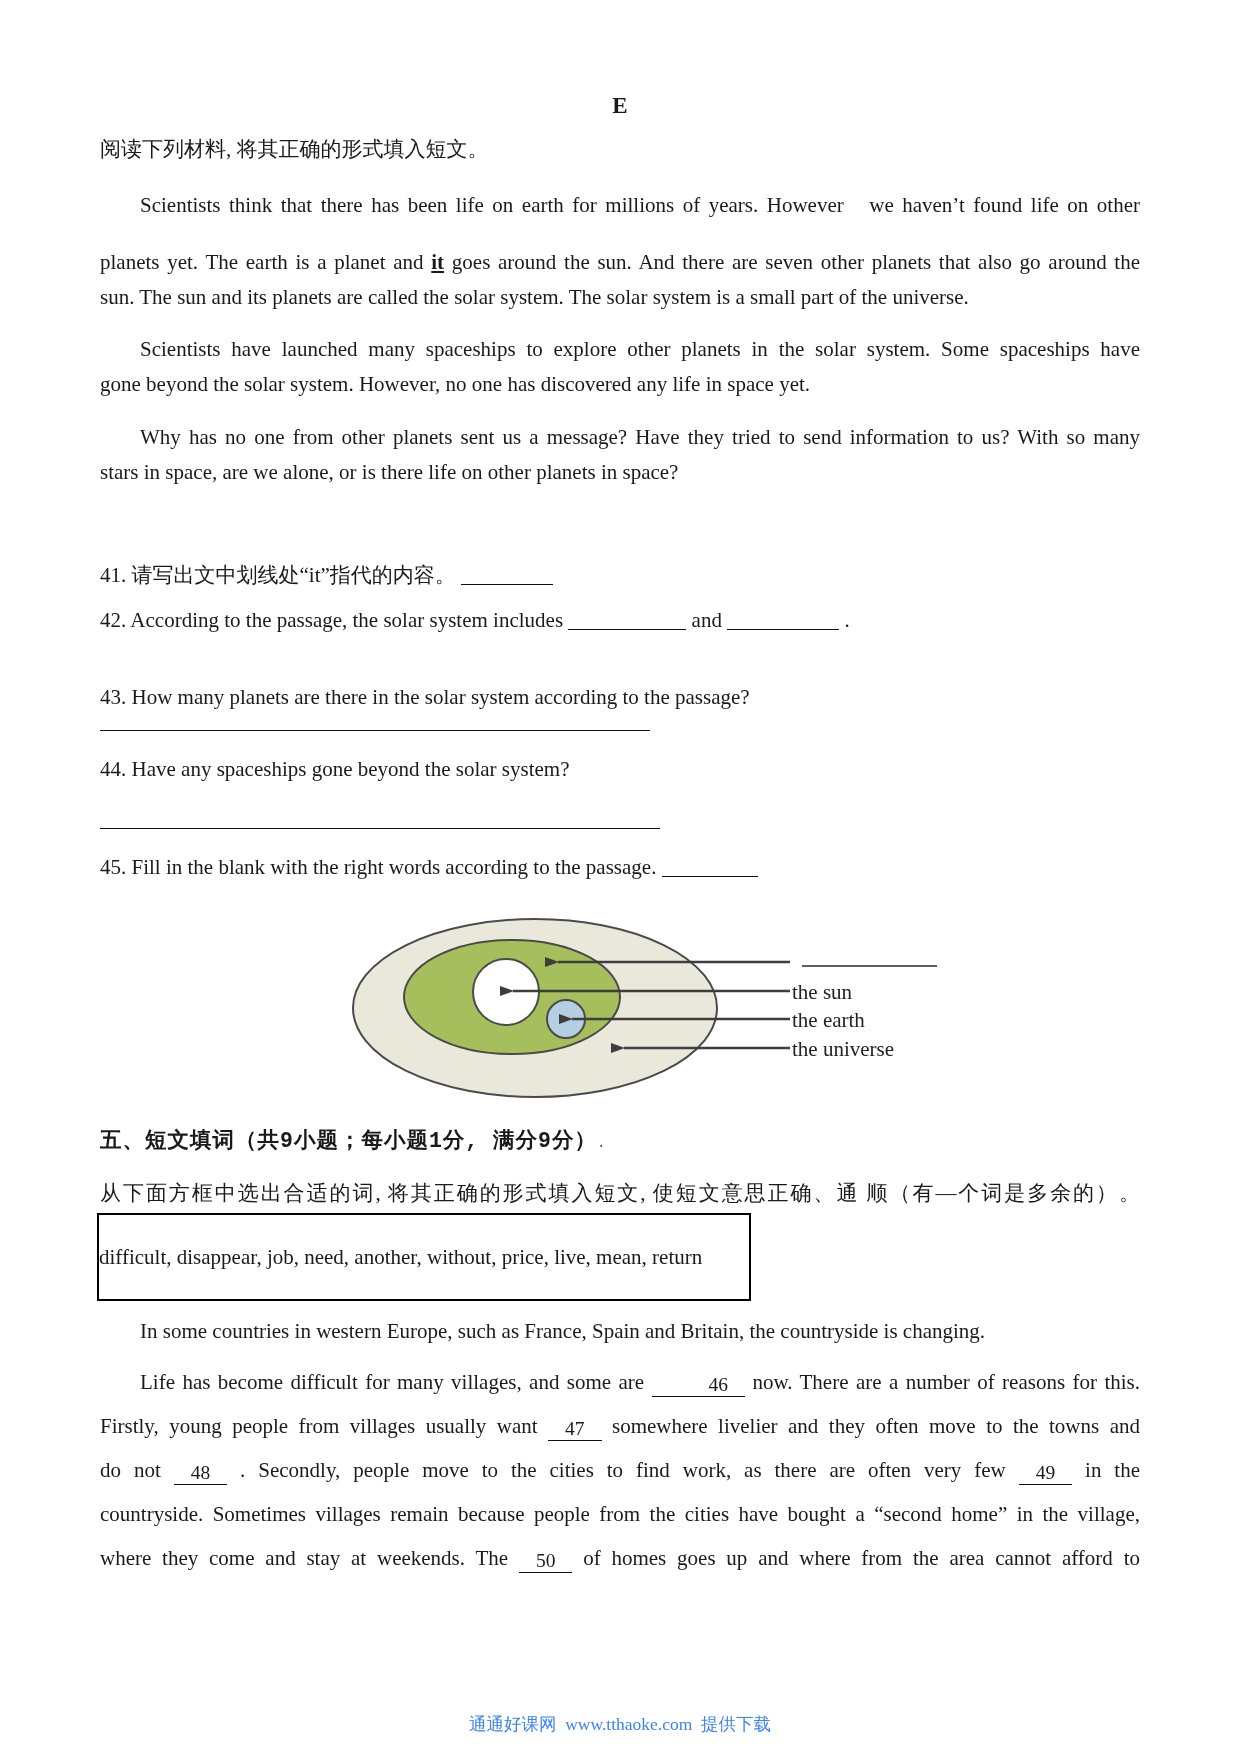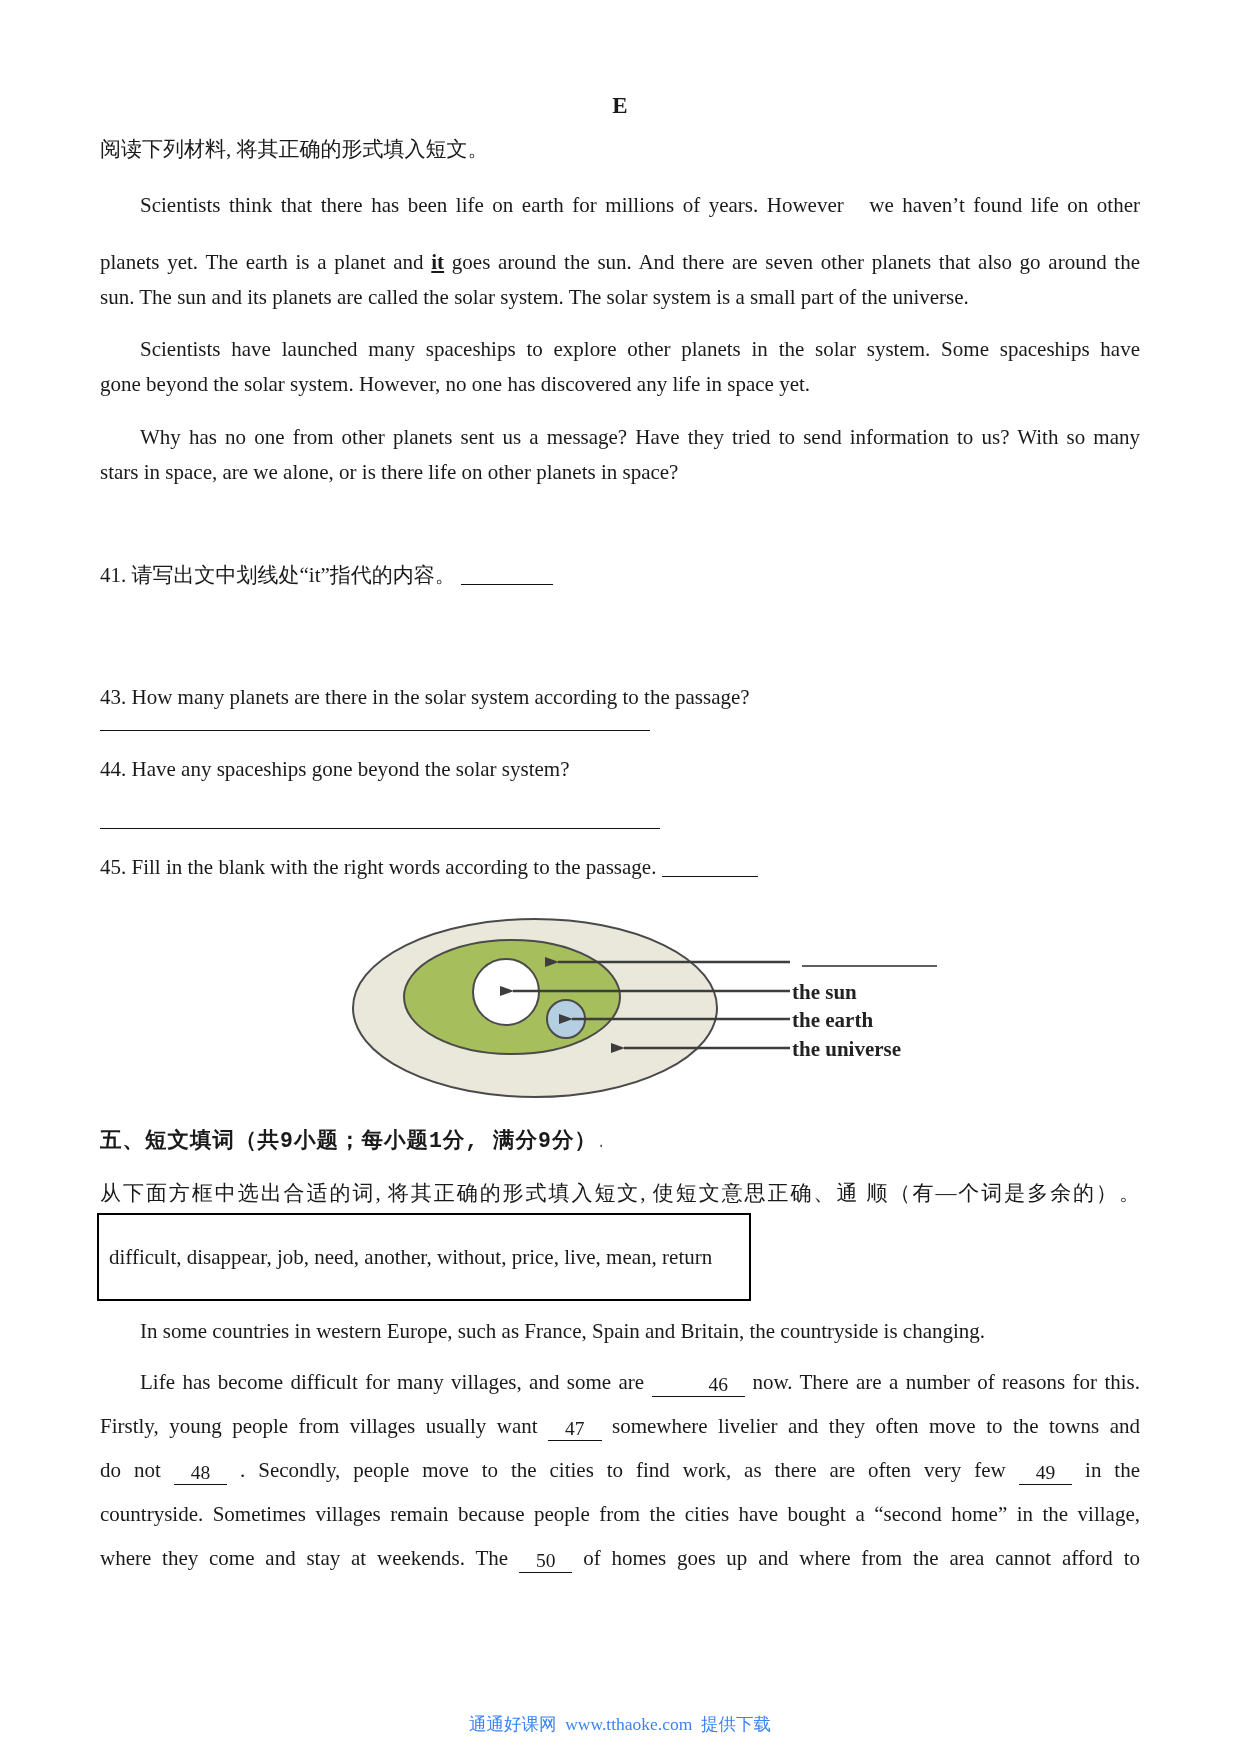--- a/index.html
+++ b/index.html
@@ -12,22 +12,22 @@
   .title{left:0;width:1240px;text-align:center;font-weight:bold;font-size:23px;}
   .itword{font-weight:bold;text-decoration:underline;}
   .blank{display:inline-block;border-bottom:1.6px solid #111;height:20px;vertical-align:-3px;}
   .gapnum{display:inline-block;border-bottom:1.6px solid #111;text-align:right;
           padding:0 17px;font-size:19.5px;line-height:23px;vertical-align:-2px;}
   .ansline{position:absolute;left:100px;border-top:1.6px solid #111;height:0;}
   .sechead{font-weight:bold;font-size:21.5px;letter-spacing:1px;font-family:Liberation Mono, monospace;}
   .sechead .dot{font-weight:normal;font-size:14px;color:#555;letter-spacing:0;}
   .wordbox{position:absolute;left:97px;top:1213px;width:650px;height:84px;
            border:2.5px solid #000;display:flex;align-items:center;}
-  .wordbox span{padding-left:10px;font-size:21px;}
-  .diagram{position:absolute;left:340px;top:900px;width:660px;height:215px;font-weight:bold;}
+  .wordbox span{font-size:21px;}
+  .diagram{position:absolute;left:340px;top:900px;width:660px;height:215px;}
   .diagram text{font-size:21px;fill:#222;font-family:"Liberation Serif","DejaVu Serif",serif;}
   .footer{position:absolute;left:0;top:1712px;width:1240px;text-align:center;
           font-size:17.5px;color:#3b82f6;}
 </style>
 </head>
 <body>
 
 <div class="page">
 
   <div class="ln title" style="top:92px">E</div>
@@ -39,20 +39,21 @@
   <div class="ln" style="top:284px">sun. The sun and its planets are called the solar system. The solar system is a small part of the universe.</div>
 
   <div class="ln just" style="top:328px;text-indent:40px">Scientists have launched many spaceships to explore other planets in the solar system. Some spaceships have</div>
   <div class="ln just" style="top:416px;text-indent:40px">Why has no one from other planets sent us a message? Have they tried to send information to us? With so many</div>
 
   <div class="ln" style="top:371px">gone beyond the solar system. However, no one has discovered any life in space yet.</div>
   <div class="ln" style="top:459px">stars in space, are we alone, or is there life on other planets in space?</div>
 
   <div class="ln" style="top:562px"><span>41. 请写出文中划线处“it”指代的内容。 </span><span class="blank" style="width:92px"></span></div>
 
+  <div class="ln" style="top:607px"><span>42. According to the passage, the solar system includes </span><span class="blank" style="width:118px"></span><span> and </span><span class="blank" style="width:112px"></span><span> .</span></div>
 
   <div class="ln" style="top:684px">43. How many planets are there in the solar system according to the passage?</div>
 
   <div class="ansline" style="top:730px;width:550px"></div>
 
   <div class="ln" style="top:756px">44. Have any spaceships gone beyond the solar system?</div>
 
   <div class="ansline" style="top:828px;width:560px"></div>
 
   <div class="ln" style="top:854px"><span>45. Fill in the blank with the right words according to the passage. </span><span class="blank" style="width:96px"></span></div>

